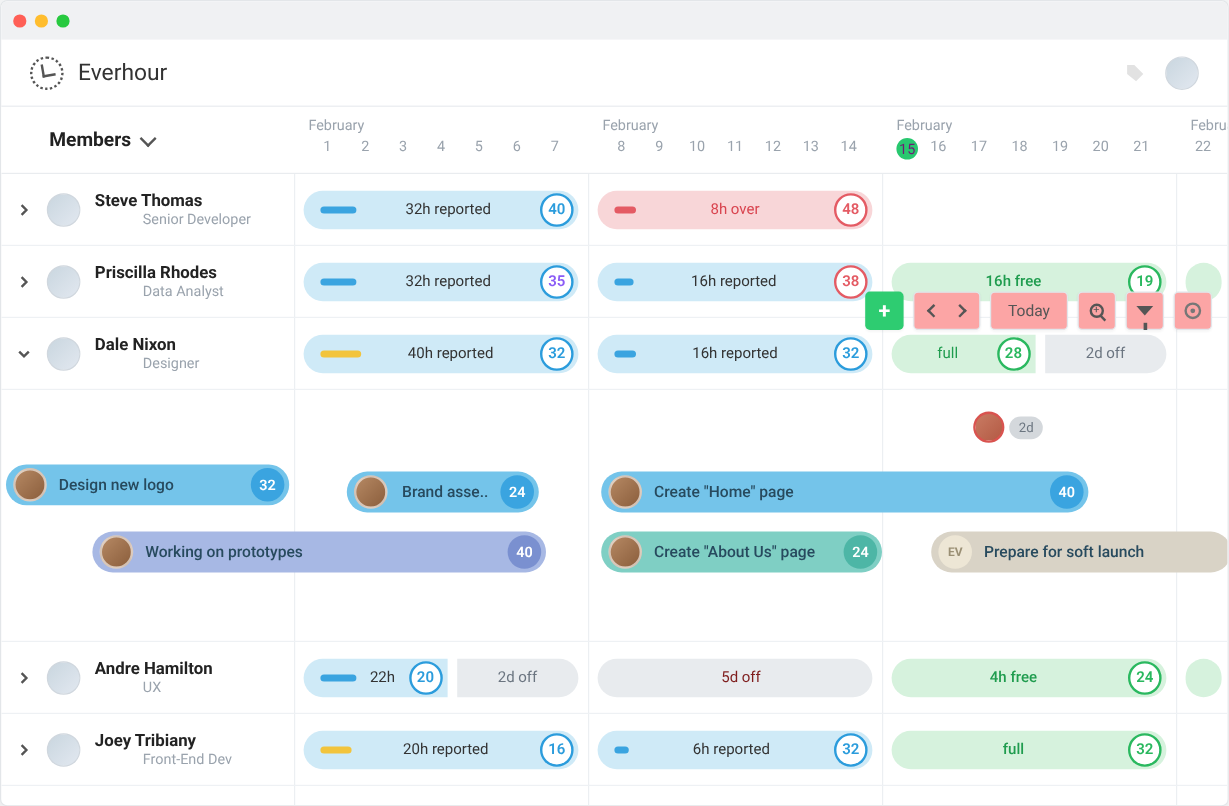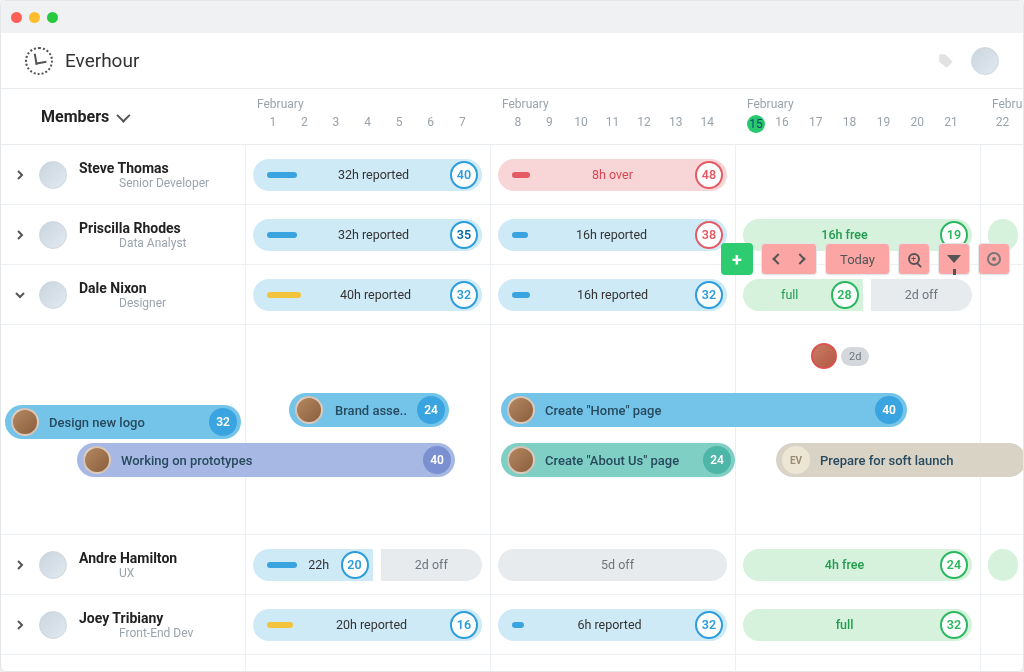--- a/index.html
+++ b/index.html
@@ -18,21 +18,21 @@
   .gridwrap { position:relative; height: calc(672px - 32px - 56px); overflow:hidden;}
   .col-lines { position:absolute; top:0; bottom:0; left:244px; right:0; z-index:0;}
   .col-lines .wk { position:absolute; top:0; bottom:0; border-left:1px solid #eceff2; }
   .header-row { display:flex; height:56px; border-bottom:1px solid #e9ecef; background:#fff; position:relative; z-index:3;}
   .members-head { width:244px; flex:0 0 244px; display:flex; align-items:center; padding: 0 22px 0 40px; font-size:16px; font-weight:700; gap:8px; color:#222;}
   .chev { width:10px; height:10px; border-right:2px solid #555; border-bottom:2px solid #555; transform: rotate(45deg) translateY(-2px);}
   .week-head { flex:1 1 0; min-width:0; padding: 8px 12px 0 12px; position:relative;}
   .week-head .month { font-size:12px; color:#9aa3ad; margin-bottom:4px; }
   .days { display:flex; gap:0; font-size:12px; color:#9aa3ad;}
   .days span { flex:1; text-align:center;}
-  .days span.today { background:#28c86f; color:#0c4a6e; border-radius:50%; width:18px; height:18px; line-height:18px; display:inline-block; flex:0 0 18px; margin:0 auto;}
+  .days span.today { background:#28c86f; color:#701a75; border-radius:50%; width:18px; height:18px; line-height:18px; display:inline-block; flex:0 0 18px; margin:0 auto;}
   .toolbar-float { position:absolute; top:154px; left:720px; display:flex; gap:8px; z-index:6;}
   .tbtn { height:32px; background:#fca5a5; border:1px solid #e1e6eb; border-radius:4px; display:flex; align-items:center; justify-content:center; color:#555; font-size:13px; box-shadow:0 1px 2px rgba(0,0,0,0.04);}
   .tbtn.add { background:#2ecc71; color:#fff; border:none; width:32px; font-size:18px; font-weight:700;}
   .tbtn.nav { width:56px; gap:14px;}
   .tbtn.today { padding:0 14px;}
   .tbtn.icon { width:32px;}
   .row { display:flex; min-height:60px; border-bottom:1px solid #eef1f4; position:relative; z-index:2;}
   .memcell { width:244px; flex:0 0 244px; display:flex; align-items:center; gap:12px; padding: 8px 12px 8px 12px;}
   .exp { width:14px; height:14px; display:flex; align-items:center; justify-content:center; color:#777;}
   .exp svg{width:10px;height:10px;}
@@ -49,21 +49,21 @@
   .pill.blue .bar{ background:#3aa4e0;}
   .pill.blue .badge{ border:2px solid #2b9cdc; color:#2b9cdc;}
   .pill.red { background:#f8d6d8;}
   .pill.red .bar{ background:#e45b64;}
   .pill.red .badge{ border:2px solid #e45b64; color:#e45b64;}
   .pill.red .txt{ color:#d9444f;}
   .pill.green { background:#d6f2dd;}
   .pill.green .badge{ border:2px solid #2ab85f; color:#2ab85f;}
   .pill.green .txt{ color:#1f9c4e; font-weight:500;}
   .pill.grey { background:#e8ebee;}
-  .pill.grey .txt{ color:#737373;}
+  .pill.grey .txt{ color:#7f1d1d;}
   .pill.split { padding:0;}
   .pill.split .half{ flex:1; display:flex; align-items:center; justify-content:center; height:100%;}
   .pill.split .half:first-child{ border-top-left-radius:16px; border-bottom-left-radius:16px;}
   .pill.split .half:last-child{ border-top-right-radius:16px; border-bottom-right-radius:16px;}
   .pill.pbar .bar{ width:30px;}
   .expanded-area { position:relative; height:210px; border-bottom:1px solid #eef1f4; z-index:2;}
   .lane { position:absolute; height:34px; border-radius:17px; display:flex; align-items:center; gap:10px; padding:0 4px 0 4px; font-size:13px; color:#fff;}
   .lane .av { width:28px; height:28px; border-radius:50%; background:linear-gradient(135deg,#b58863,#8b5e3c); flex:0 0 28px; margin-left:2px; border:2px solid rgba(255,255,255,0.6);}
   .lane .ltxt { flex:1; white-space:nowrap; overflow:hidden; text-overflow:ellipsis; color:#274a5e; font-weight:500;}
   .lane .lb { width:28px;height:28px;border-radius:50%; background:rgba(255,255,255,0.35); color:#fff; display:flex;align-items:center;justify-content:center; font-size:12px; font-weight:600; flex:0 0 28px;}
@@ -215,21 +215,21 @@
             <div class="minfo">
               <div class="mname">Priscilla Rhodes</div>
               <div class="mrole">Data Analyst</div>
             </div>
           </div>
           <div class="cells">
             <div class="cell" style="flex: 0 0 245px;">
               <div class="pill blue pbar">
                 <div class="bar" style="width: 30px;"></div>
                 <span class="txt">32h reported</span>
-                <div class="badge" style="border: 2px solid rgb(43, 156, 220); color: #0369a1;">35</div>
+                <div class="badge" style="border: 2px solid rgb(43, 156, 220); color: #8b5cf6;">35</div>
               </div>
             </div>
             <div class="cell" style="flex: 0 0 245px;">
               <div class="pill blue pbar">
                 <div class="bar" style="width: 16px;"></div>
                 <span class="txt">16h reported</span>
                 <div class="badge" style="border: 2px solid rgb(228, 91, 100); color: rgb(228, 91, 100);">38</div>
               </div>
             </div>
             <div class="cell" style="flex: 0 0 245px;">
@@ -283,21 +283,21 @@
               </div>
             </div>
             <div class="cell" style="flex: 0 0 45px;"></div>
           </div>
         </div>
         <div class="expanded-area">
           <div class="tiny-off" style="left: 810px; top: 18px;">
             <div class="avr"></div>
             <div class="cap">2d</div>
           </div>
-          <div class="lane blue" style="left: 4px; top: 80px; width: 236px;">
+          <div class="lane blue" style="left: 4px; top: 62px; width: 236px;">
             <div class="av"></div>
             <div class="ltxt">Design new logo</div>
             <div class="lb">32</div>
           </div>
           <div class="lane blue" style="left: 288px; top: 68px; width: 160px; text-align: right;">
             <div class="av"></div>
             <div class="ltxt">Brand asse..</div>
             <div class="lb">24</div>
           </div>
           <div class="lane blue" style="left: 500px; top: 68px; width: 406px;">

